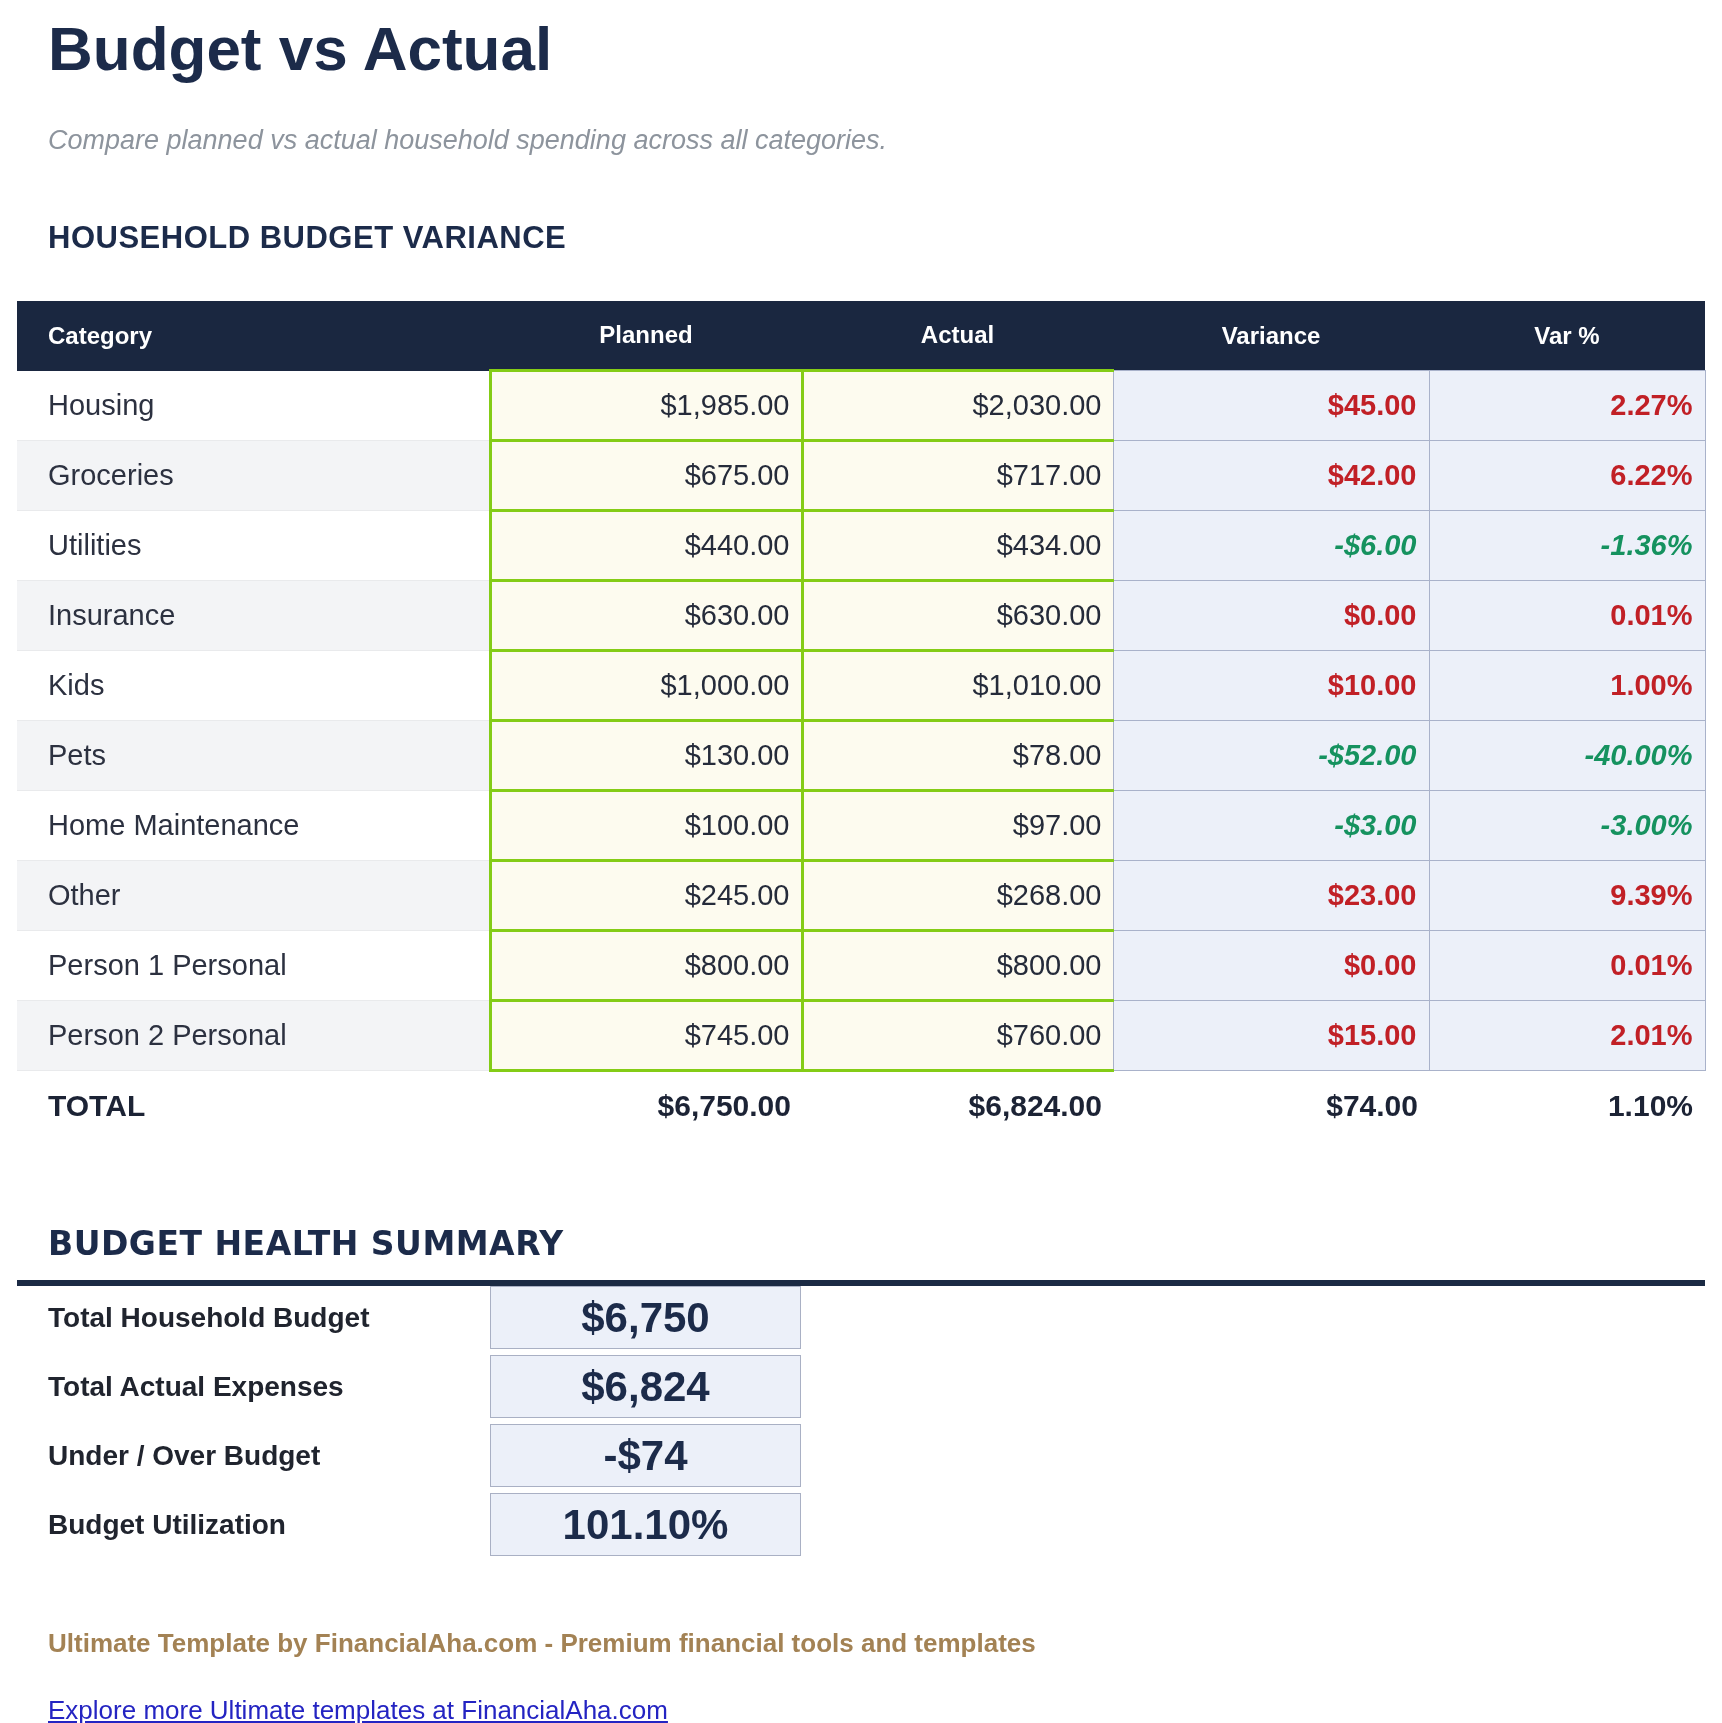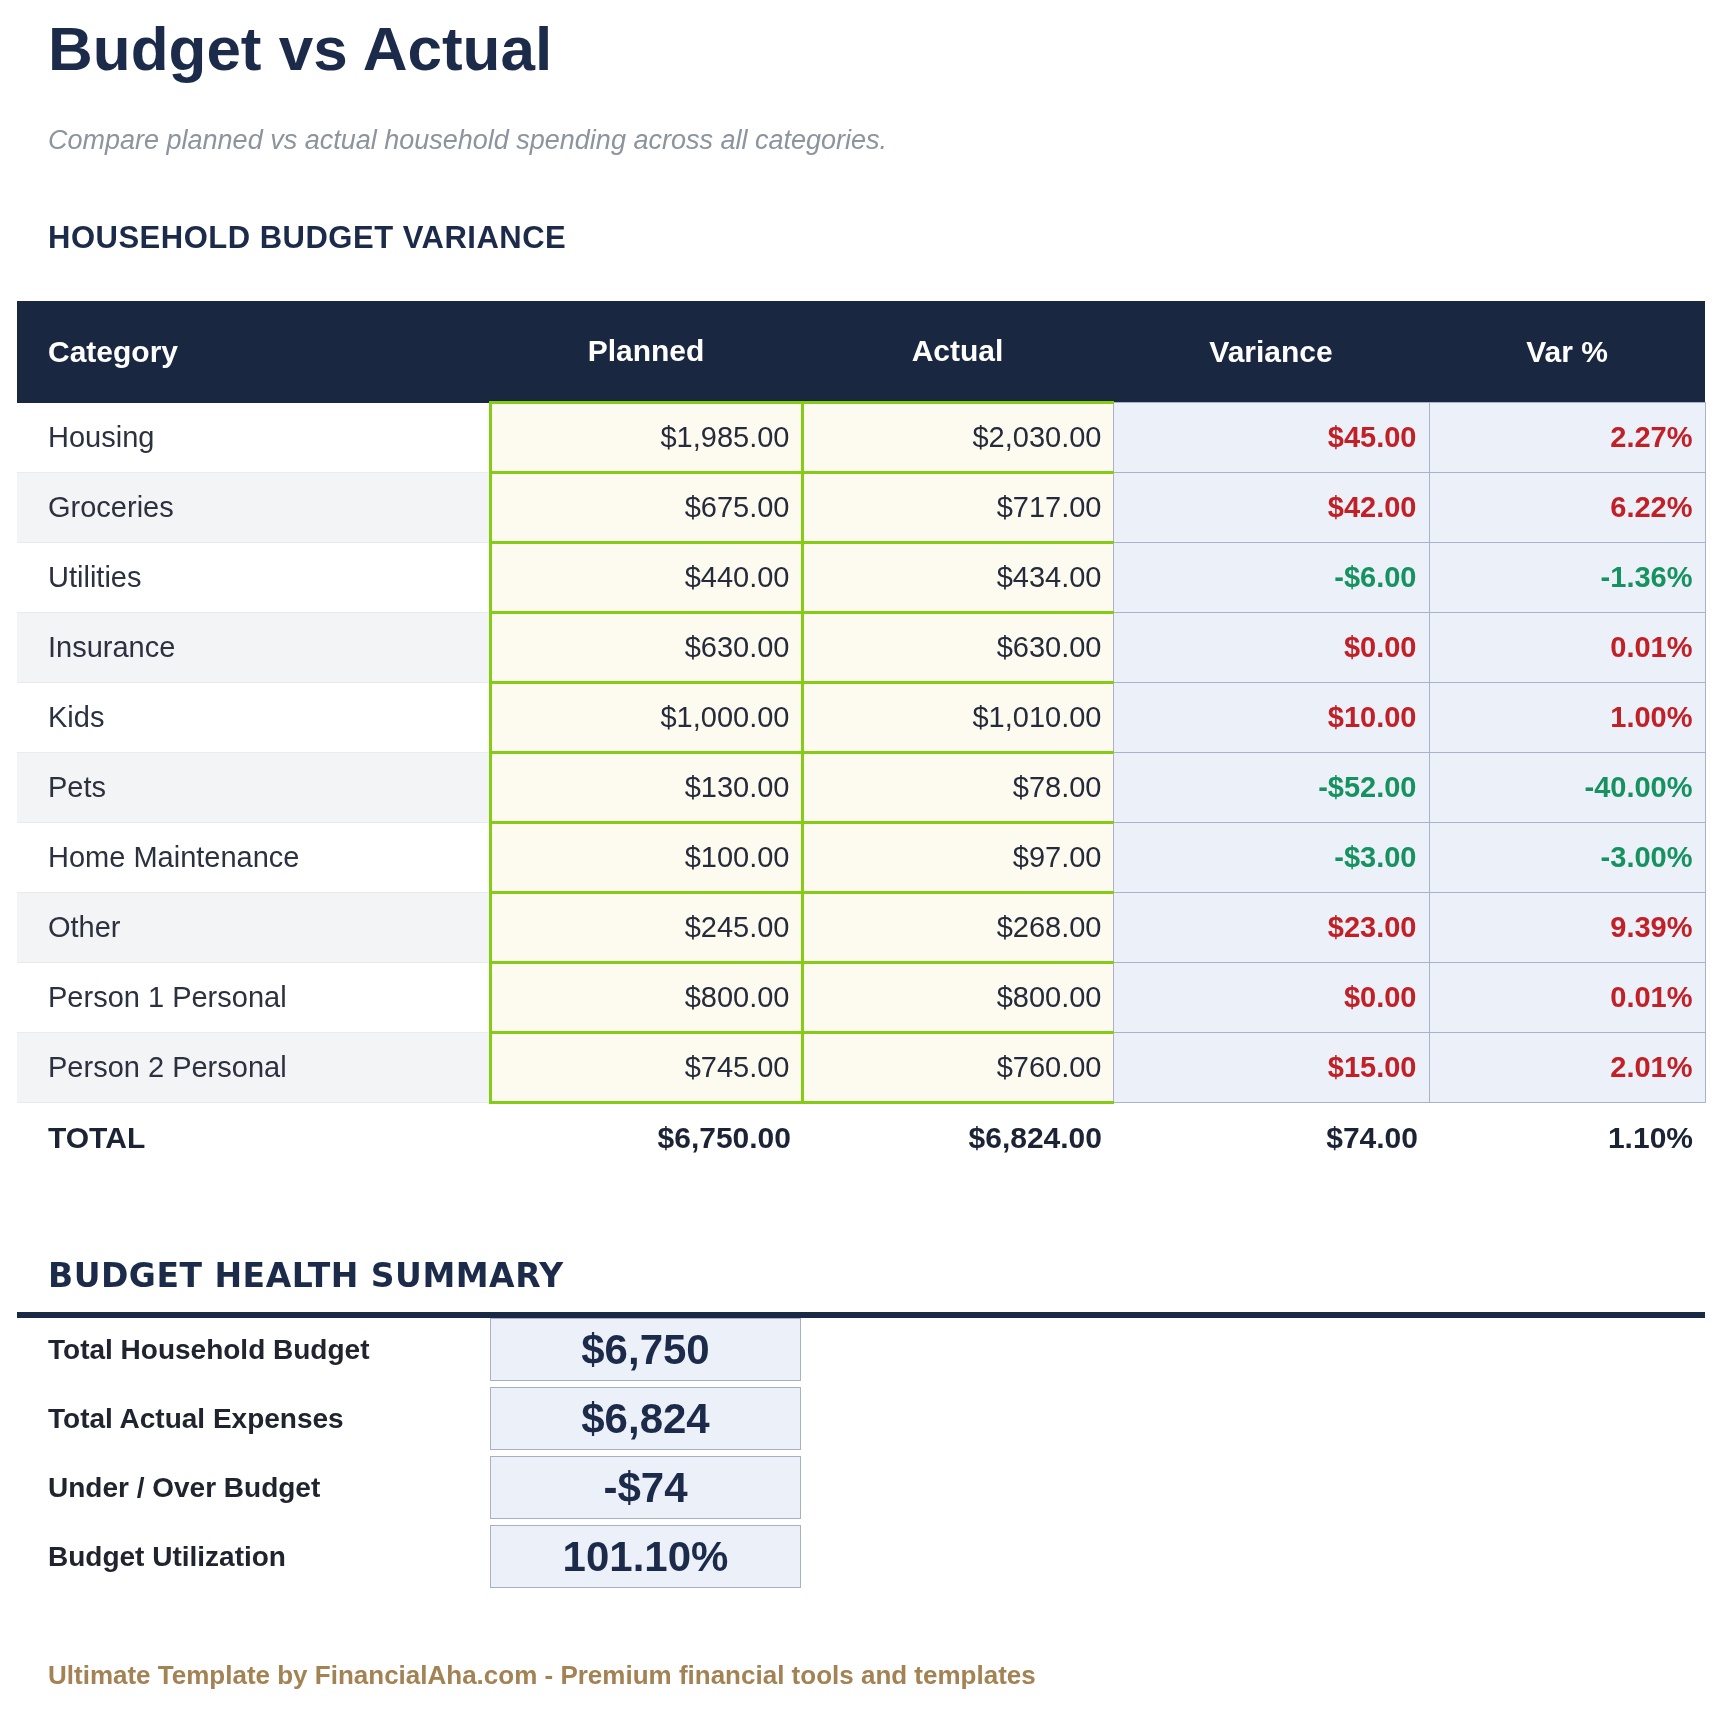--- a/index.html
+++ b/index.html
@@ -39,23 +39,23 @@
   }
   .col-cat  { width: 473px; }
   .col-plan { width: 312px; }
   .col-act  { width: 311px; }
   .col-var  { width: 316px; }
   .col-pct  { width: 276px; }
 
   table.variance thead th {
     background: #1a2740;
     color: #ffffff;
-    height: 102px;
-    font-weight: 700;
-    font-size: 30px;
+    height: 70px;
+    font-weight: 700;
+    font-size: 24px;
     text-align: center;
     vertical-align: middle;
   }
   table.variance thead th.h-cat { text-align: left; padding-left: 31px; }
 
   table.variance td { height: 70px; vertical-align: middle; }
   td.cat {
     text-align: left;
     padding-left: 31px;
     color: #2c3140;
@@ -72,21 +72,21 @@
   }
   td.money.actual { border-right: 0; }
   td.vari {
     background: #ecf0f9;
     border: 1px solid #a9b2ca;
     text-align: right;
     padding-right: 12px;
     font-weight: 700;
   }
   .over  { color: #c12026; }
-  .under { color: #15925f; }
+  .under { color: #15925f; font-style: italic; }
 
   .total-row {
     width: 1688px;
     height: 68px;
     display: grid;
     grid-template-columns: 473px 312px 311px 316px 276px;
     align-items: center;
     font-weight: 700;
     font-size: 30px;
     color: #1c2335;

